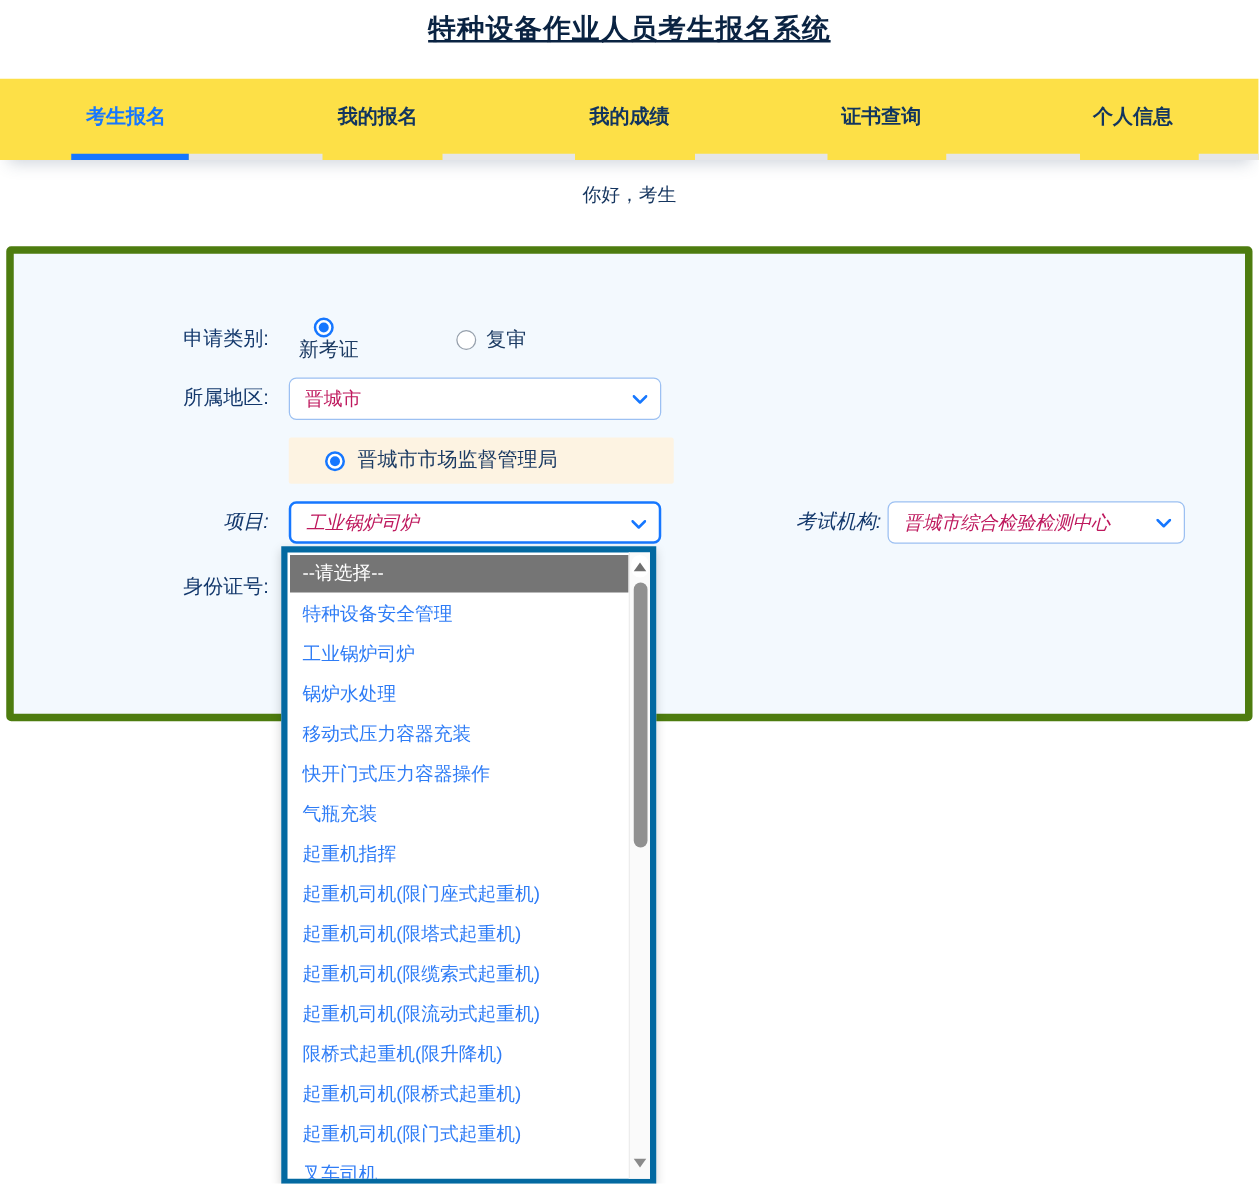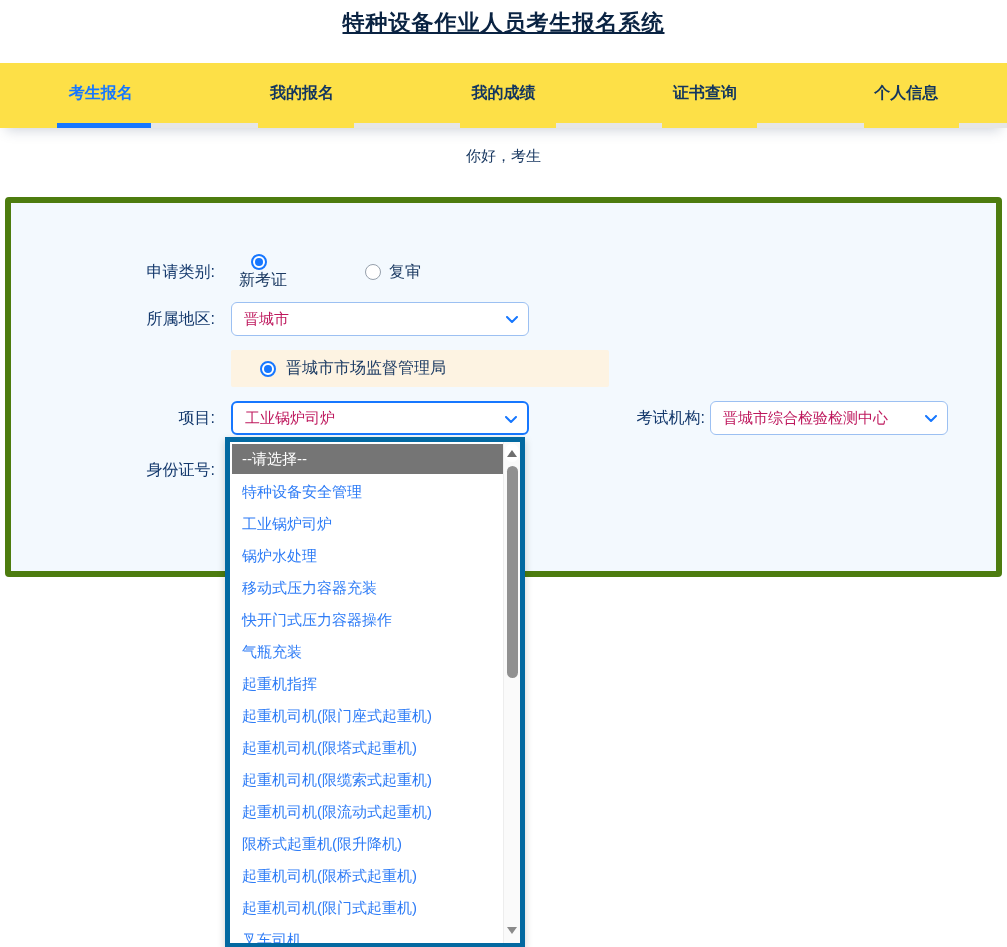--- a/index.html
+++ b/index.html
@@ -71,26 +71,26 @@
     position:absolute; top:0; height:34px; background:#fff;
     border:1px solid #9cc0f2; border-radius:6px;
     display:flex; align-items:center; padding:0 28px 0 12px; cursor:pointer;
   }
   .sel-value { font-size:15px; color:#be185d; white-space:nowrap; }
   .chevron { position:absolute; right:10px; top:13px; }
   .sel-region  { left:220px; width:298px; }
   .sel-project { left:220px; width:298px; border:2px solid #1677ff; }
   .sel-examorg { left:699px; width:238px; }
   .authority {
-    position:absolute; left:220px; top:147px; width:378px; height:37px;
+    position:absolute; left:220px; top:147px; width:308px; height:37px;
     background:#fdf3e2; border-radius:2px;
     display:flex; align-items:center; padding-left:29px; cursor:pointer;
   }
   .auth-label { font-size:16px; color:#1c3b63; margin-left:10px; }
-  .r3 { top:198px; height:34px; }
+  .r3 { top:198px; height:34px;font-style:italic; }
   .label-examorg { position:absolute; left:460px; width:234px; text-align:right; line-height:34px; font-size:16px; color:#13386c; }
   .r4 { top:257px; height:20px; }
   .r4 .flabel { line-height:20px; }
   
   .dropdown {
     position:absolute; left:225px; top:437px; width:300px; height:511px;
     background:#fff; border:5px solid #0369a1;
     box-shadow:0 3px 8px rgba(0,0,0,.18);
     display:flex; z-index:10;
   }

